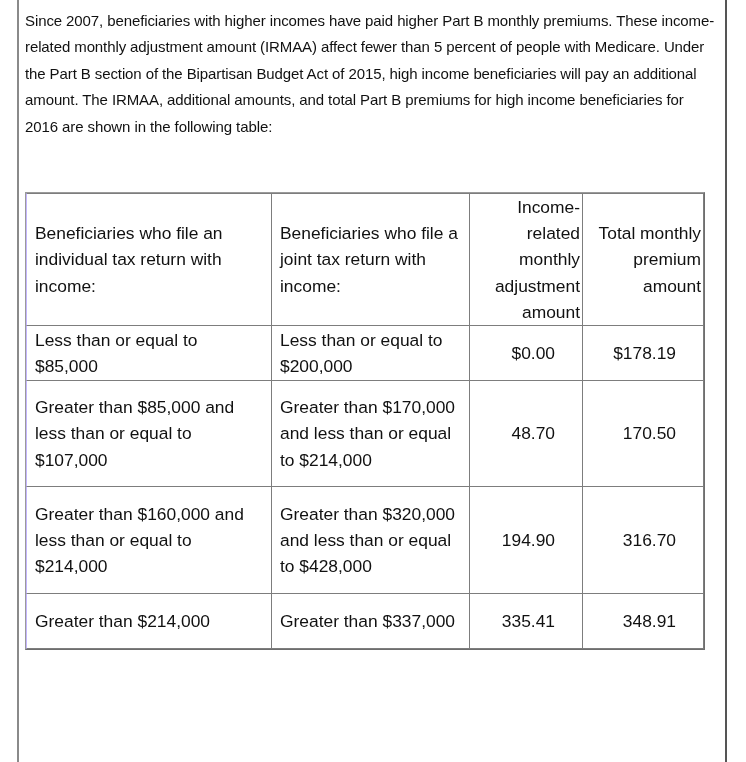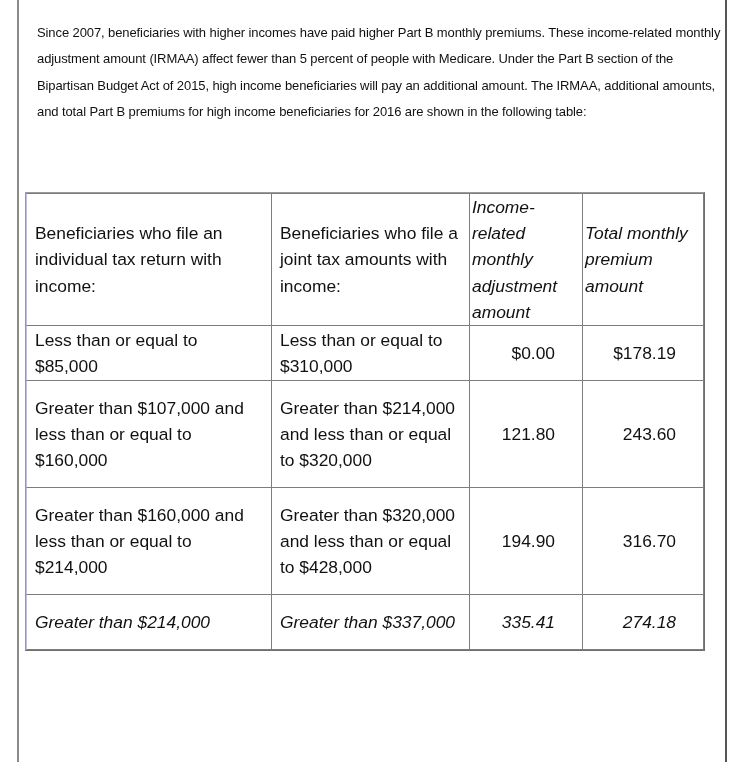--- a/index.html
+++ b/index.html
@@ -23,24 +23,24 @@
       height: 780px;
       border-left: 2px solid #8a8a8a;
       border-right: 2px solid #555555;
       box-sizing: border-box;
     }
     .intro {
       position: absolute;
       left: 25px;
       top: 8px;
       width: 690px;
-      font-size: 13px;
+      font-size: 15px;
       line-height: 26.4px;
       letter-spacing: -0.1px;
-      margin: 12px;
+      margin: 0;
     }
     table.irmaa {
       position: absolute;
       left: 25px;
       top: 192px;
       width: 680px;
       border-collapse: separate;
       border-spacing: 0;
       border: 1px solid #9a9a9a;
       border-right-color: #6e6e6e;
@@ -55,62 +55,62 @@
       padding: 0 6px 0 8px;
       vertical-align: middle;
       box-sizing: border-box;
     }
     table.irmaa tr:first-child td { border-top: 1px solid #7d7d7d; }
     table.irmaa td:first-child { border-left: 1px solid #c4b5fd; }
     .c1 { width: 246px; }
     .c2 { width: 198px; }
     .c3 { width: 113px; }
     .c4 { width: 121px; margin-top: 48px; }
-    .hdr-center { text-align: left; padding: 0 2px !important; font-style: italic; }
+    .hdr-center { text-align: right; padding: 0 2px !important; }
     .num { text-align: right; padding-right: 27px !important; }
     .row-h { height: 133px; }
     .row-1 { height: 55px; }
     .row-2 { height: 106px; }
     .row-3 { height: 107px; }
     .row-4 { height: 107px; }
-    .row-5 { height: 55px; font-style: italic; }
+    .row-5 { height: 55px; }
   </style>
 </head>
 <body>
 
 <div class="frame"></div>
 
 <p class="intro">Since 2007, beneficiaries with higher incomes have paid higher Part B monthly premiums. These income-related monthly adjustment amount (IRMAA) affect fewer than 5 percent of people with Medicare. Under the Part B section of the Bipartisan Budget Act of 2015, high income beneficiaries will pay an additional amount. The IRMAA, additional amounts, and total Part B premiums for high income beneficiaries for 2016 are shown in the following table:</p>
 
 <table class="irmaa">
   <tbody>
       <tr class="row-h">
     <td class="c1">Beneficiaries who file an individual tax return with income:</td>
-    <td class="c2">Beneficiaries who file a joint tax amounts with income:</td>
+    <td class="c2">Beneficiaries who file a joint tax return with income:</td>
     <td class="c3 hdr-center"><span>Income-related monthly adjustment amount</span></td>
     <td class="c4 hdr-center"><span>Total monthly premium amount</span></td>
   </tr>
   <tr class="row-1">
     <td>Less than or equal to $85,000</td>
-    <td>Less than or equal to $310,000</td>
+    <td>Less than or equal to $200,000</td>
     <td class="num">$0.00</td>
     <td class="num">$178.19</td>
   </tr>
-  <tr class="row-3">
-    <td>Greater than $107,000 and less than or equal to $160,000</td>
-    <td>Greater than $214,000 and less than or equal to $320,000</td>
-    <td class="num">121.80</td>
-    <td class="num">243.60</td>
+  <tr class="row-2">
+    <td>Greater than $85,000 and less than or equal to $107,000</td>
+    <td>Greater than $170,000 and less than or equal to $214,000</td>
+    <td class="num">48.70</td>
+    <td class="num">170.50</td>
   </tr>
   <tr class="row-4">
     <td>Greater than $160,000 and less than or equal to $214,000</td>
     <td>Greater than $320,000 and less than or equal to $428,000</td>
     <td class="num">194.90</td>
     <td class="num">316.70</td>
   </tr>
   <tr class="row-5">
     <td>Greater than $214,000</td>
     <td>Greater than $337,000</td>
     <td class="num">335.41</td>
-    <td class="num">274.18</td>
+    <td class="num">348.91</td>
   </tr>
 </tbody>
   </table>
 
 </body></html>

